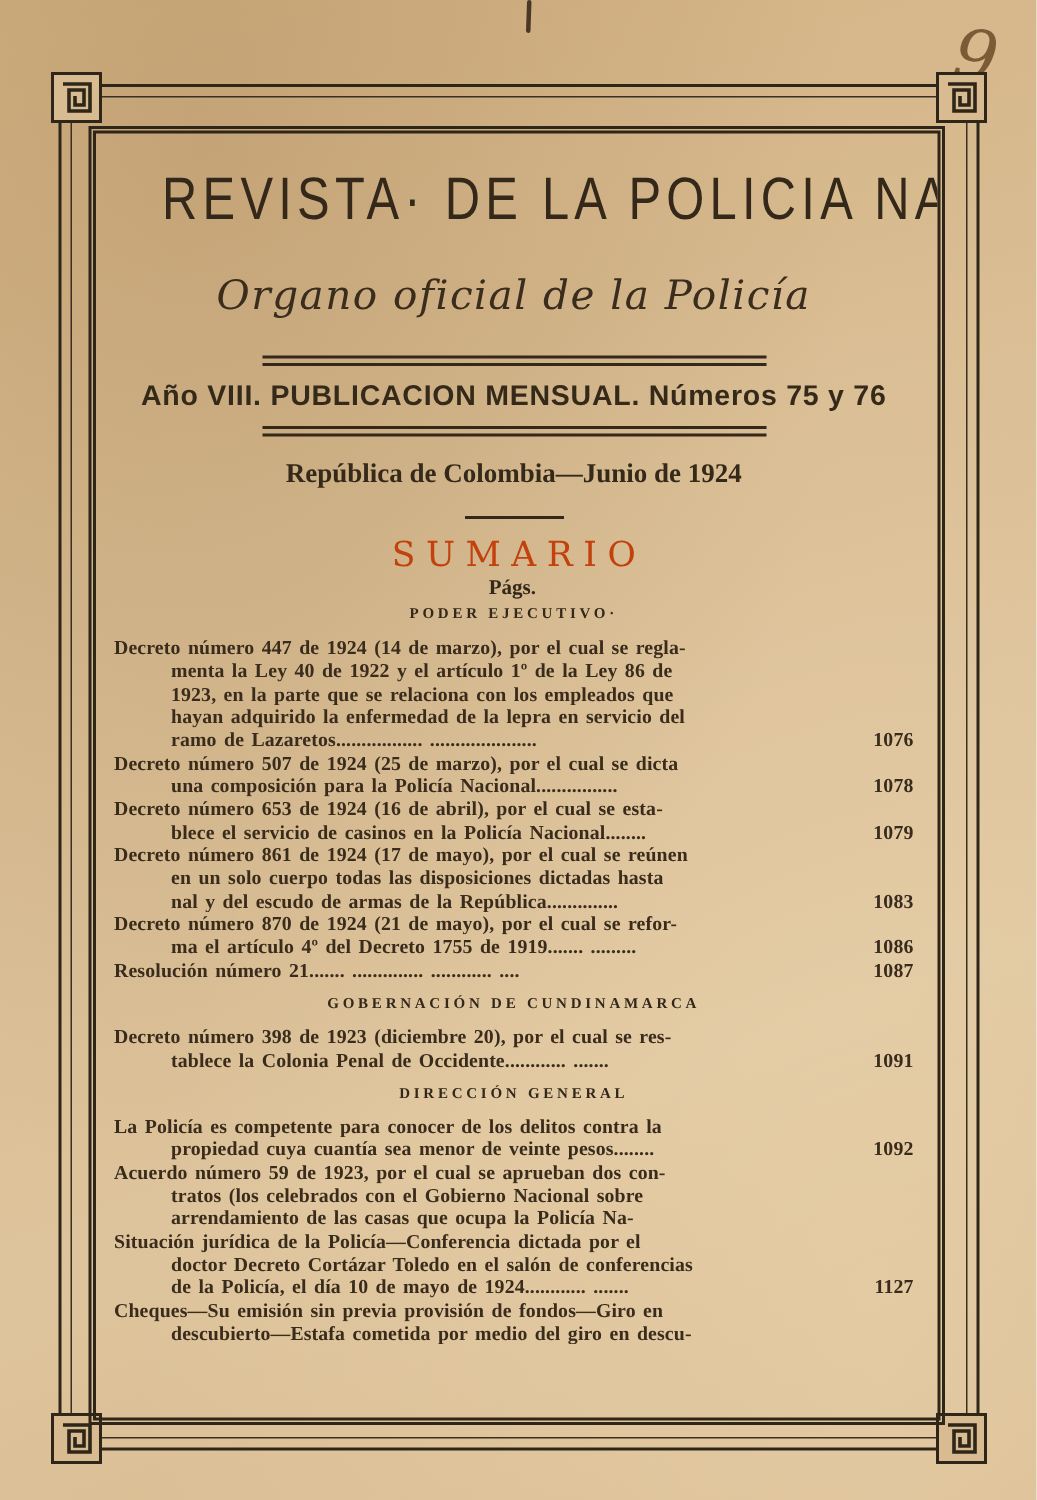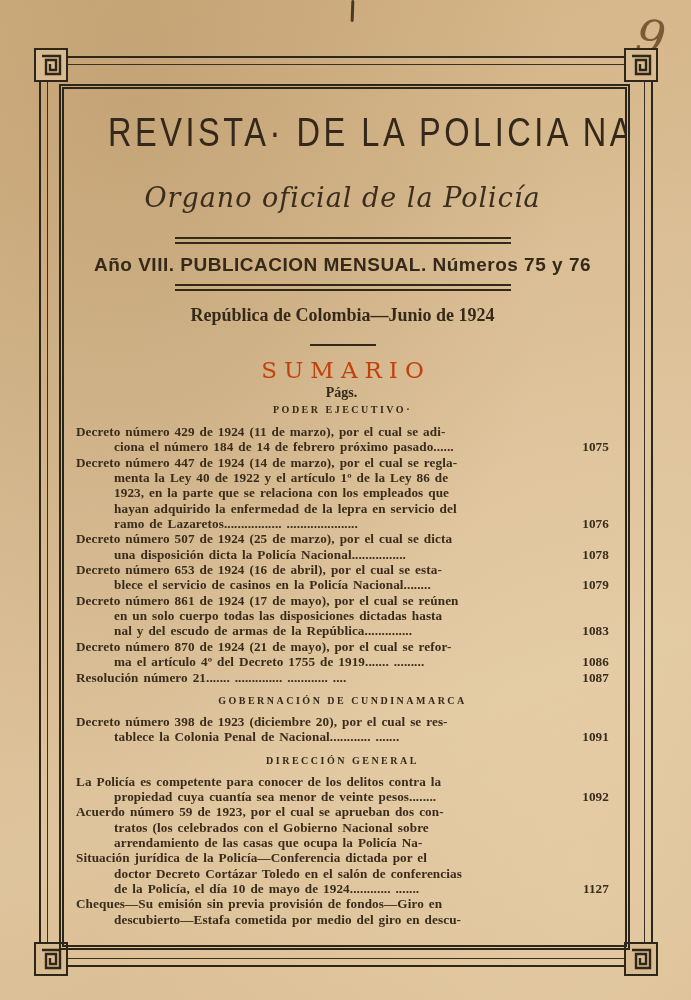--- a/index.html
+++ b/index.html
@@ -127,29 +127,20 @@
     <div class="place-date">República de Colombia—Junio de 1924</div>
     <div class="rule-short"></div>
     <div class="sumario-title">SUMARIO</div>
     <div class="pags-row">
       <span>Págs.</span>
     </div>
     <div class="toc" id="toc">
         <div class="toc-heading first">PODER EJECUTIVO·</div>
         <div class="entry">
           <div class="line">
-            <span class="txt">Decreto número 429 de 1924 (11 de marzo), por el cual se adi-</span>
-          </div>
-          <div class="line cont">
-            <span class="txt">ciona el número 184 de 14 de febrero próximo pasado......</span>
-            <span class="pagenum">1075</span>
-          </div>
-        </div>
-        <div class="entry">
-          <div class="line">
             <span class="txt">Decreto número 447 de 1924 (14 de marzo), por el cual se regla-</span>
           </div>
           <div class="line cont">
             <span class="txt">menta la Ley 40 de 1922 y el artículo 1º de la Ley 86 de</span>
           </div>
           <div class="line cont">
             <span class="txt">1923, en la parte que se relaciona con los empleados que</span>
           </div>
           <div class="line cont">
             <span class="txt">hayan adquirido la enfermedad de la lepra en servicio del</span>
@@ -157,21 +148,21 @@
           <div class="line cont">
             <span class="txt">ramo de Lazaretos................. .....................</span>
             <span class="pagenum">1076</span>
           </div>
         </div>
         <div class="entry">
           <div class="line">
             <span class="txt">Decreto número 507 de 1924 (25 de marzo), por el cual se dicta</span>
           </div>
           <div class="line cont">
-            <span class="txt">una disposición dicta la Policía Nacional................</span>
+            <span class="txt">una composición para la Policía Nacional................</span>
             <span class="pagenum">1078</span>
           </div>
         </div>
         <div class="entry">
           <div class="line">
             <span class="txt">Decreto número 653 de 1924 (16 de abril), por el cual se esta-</span>
           </div>
           <div class="line cont">
             <span class="txt">blece el servicio de casinos en la Policía Nacional........</span>
             <span class="pagenum">1079</span>
@@ -203,21 +194,21 @@
             <span class="txt">Resolución número 21....... .............. ............ ....</span>
             <span class="pagenum">1087</span>
           </div>
         </div>
         <div class="toc-heading">GOBERNACIÓN DE CUNDINAMARCA</div>
         <div class="entry">
           <div class="line">
             <span class="txt">Decreto número 398 de 1923 (diciembre 20), por el cual se res-</span>
           </div>
           <div class="line cont">
-            <span class="txt">tablece la Colonia Penal de Nacional............ .......</span>
+            <span class="txt">tablece la Colonia Penal de Occidente............ .......</span>
             <span class="pagenum">1091</span>
           </div>
         </div>
         <div class="toc-heading">DIRECCIÓN GENERAL</div>
         <div class="entry">
           <div class="line">
             <span class="txt">La Policía es competente para conocer de los delitos contra la</span>
           </div>
           <div class="line cont">
             <span class="txt">propiedad cuya cuantía sea menor de veinte pesos........</span>

